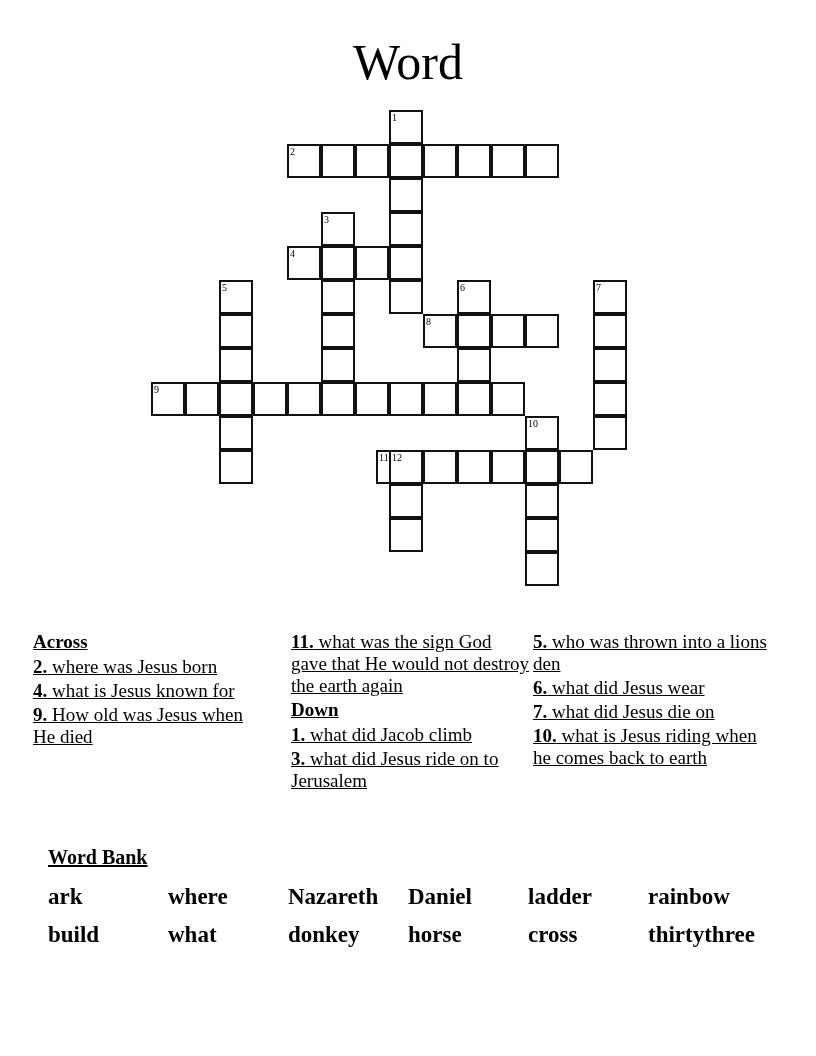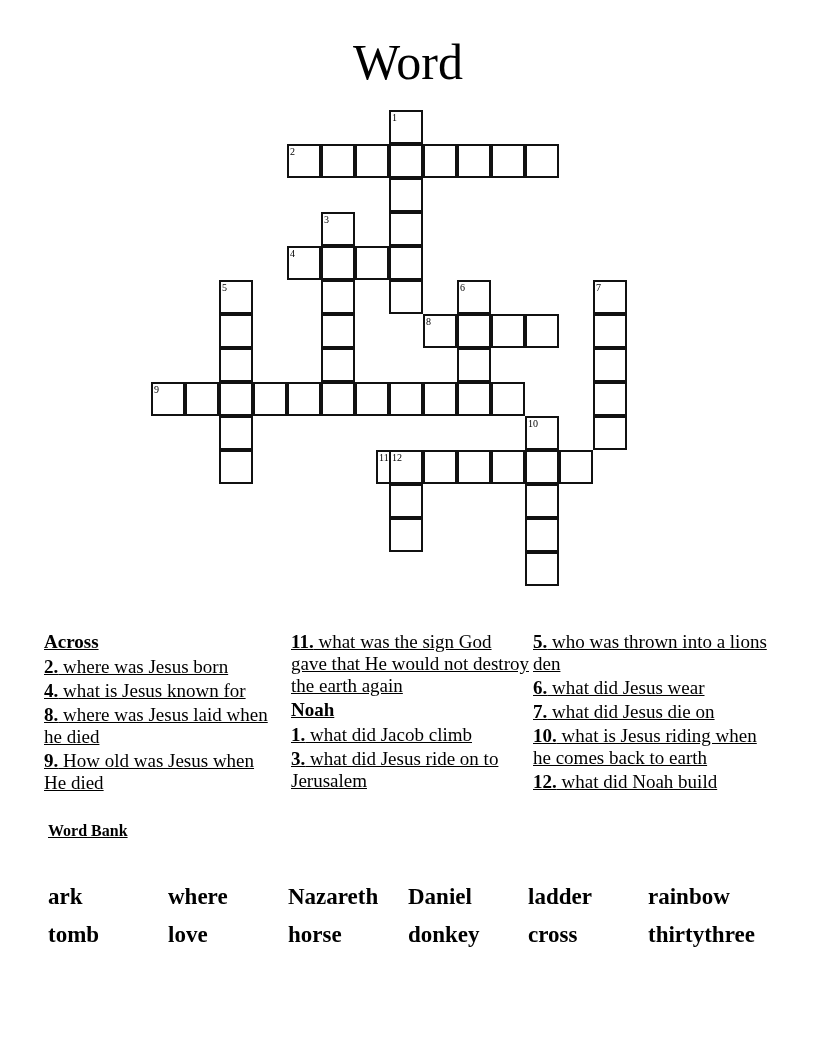--- a/index.html
+++ b/index.html
@@ -8,24 +8,24 @@
   .title { position:absolute; top:32px; left:0; width:816px; text-align:center;
            font-size:50px; line-height:60px; }
   .grid { position:absolute; left:0; top:0; width:816px; height:600px; }
   .cell { position:absolute; width:34px; height:34px; box-sizing:border-box;
           border:2px solid #111; background:#fff; margin-left:-1px; margin-top:-1px; }
   .cell .num { position:absolute; left:1px; top:0px; font-size:10px; line-height:11px; }
   .clues { position:absolute; top:631px; font-size:19px; line-height:22px; }
   .clue { margin-bottom:2px;text-decoration:underline; }
   .clue b { font-weight:bold; }
   .heading { font-weight:bold; text-decoration:underline; margin-bottom:3px; }
-  .col1 { left:44px; width:235px; }
+  .col1 { left:33px; width:235px; }
   .col2 { left:291px; width:240px; }
   .col3 { left:533px; width:240px; }
-  .wb-title { position:absolute; left:48px; top:822px; font-size:16px; font-weight:bold;
+  .wb-title { position:absolute; left:48px; top:846px; font-size:20px; font-weight:bold;
               text-decoration:underline; }
   .wb { position:absolute; left:48px; top:884px; width:740px; font-size:23px; }
   .wb-row { display:flex; height:38px; }
   .wb-word { width:120px;font-weight:bold; }
 </style>
 </head>
 <body>
 
 <div class="title">Word</div>
 
@@ -113,50 +113,48 @@
     <div class="cell" style="left: 492px; top: 451px;"></div>
     <div class="cell" style="left: 560px; top: 451px;"></div>
     <div class="cell" style="left: 390px; top: 485px;"></div>
     <div class="cell" style="left: 390px; top: 519px;"></div>
   </div>
 
 <div class="clues col1">
   <div class="heading">Across</div>
   <div class="clue"><b>2.</b><span> where was Jesus born</span></div>
   <div class="clue"><b>4.</b><span> what is Jesus known for</span></div>
-  <div class="clue"><b>8.</b><span> where was Jesus laid when he died</span></div>
   <div class="clue"><b>9.</b><span> How old was Jesus when He died</span></div>
 </div>
 
 <div class="clues col2">
   <div class="clue"><b>11.</b><span> what was the sign God gave that He would not destroy the earth again</span></div>
-  <div class="heading">Noah</div>
+  <div class="heading">Down</div>
   <div class="clue"><b>1.</b><span> what did Jacob climb</span></div>
   <div class="clue"><b>3.</b><span> what did Jesus ride on to Jerusalem</span></div>
 </div>
 
 <div class="clues col3">
   <div class="clue"><b>5.</b><span> who was thrown into a lions den</span></div>
   <div class="clue"><b>6.</b><span> what did Jesus wear</span></div>
   <div class="clue"><b>7.</b><span> what did Jesus die on</span></div>
   <div class="clue"><b>10.</b><span> what is Jesus riding when he comes back to earth</span></div>
-  <div class="clue"><b>12.</b><span> what did Noah build</span></div>
 </div>
 
 <div class="wb-title">Word Bank</div>
 <div class="wb">
   <div class="wb-row">
     <span class="wb-word">ark</span>
     <span class="wb-word">where</span>
     <span class="wb-word">Nazareth</span>
     <span class="wb-word">Daniel</span>
     <span class="wb-word">ladder</span>
     <span class="wb-word">rainbow</span>
   </div>
   <div class="wb-row">
-    <span class="wb-word">tomb</span>
-    <span class="wb-word">love</span>
+    <span class="wb-word">build</span>
+    <span class="wb-word">what</span>
+    <span class="wb-word">donkey</span>
     <span class="wb-word">horse</span>
-    <span class="wb-word">donkey</span>
     <span class="wb-word">cross</span>
     <span class="wb-word">thirtythree</span>
   </div>
 </div>
 
 </body></html>

